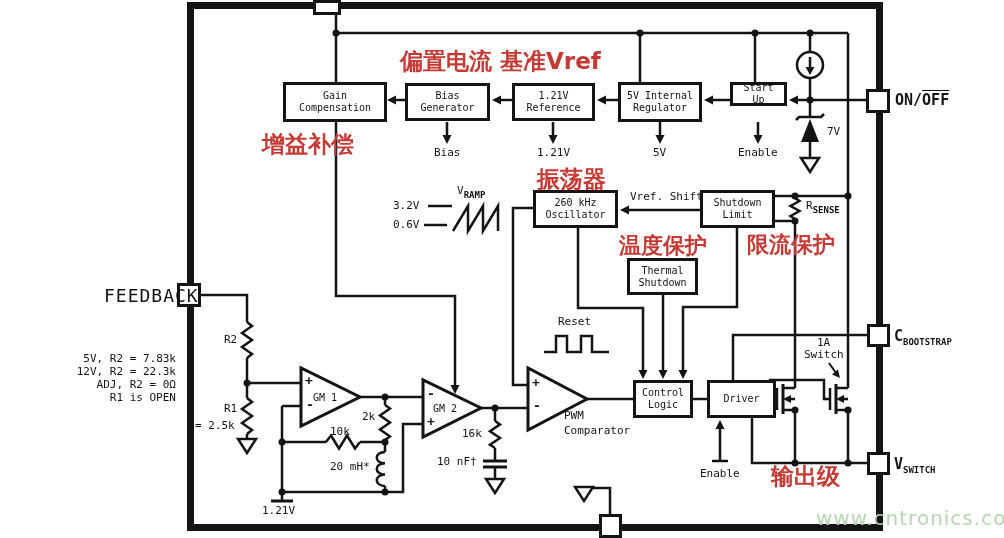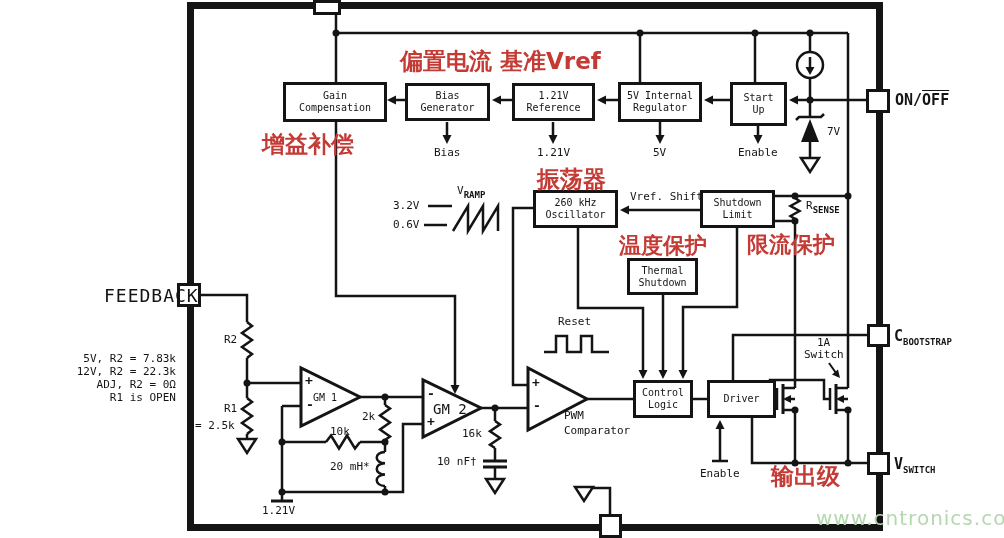--- a/index.html
+++ b/index.html
@@ -180,21 +180,21 @@
     <span>Generator</span>
     </div>
   <div class="blk" style="left:512px;top:83px;width:83px;height:38px">
     <span>1.21V</span>
     <span>Reference</span>
     </div>
   <div class="blk" style="left:618px;top:82px;width:84px;height:40px">
     <span>5V Internal</span>
     <span>Regulator</span>
     </div>
-  <div class="blk" style="left:730px;top:82px;width:57px;height:44px">
+  <div class="blk" style="left:730px;top:82px;width:57px;height:24px">
     <span>Start</span>
     <span>Up</span>
     </div>
   <div class="blk" style="left:533px;top:190px;width:85px;height:38px">
     <span>260 kHz</span>
     <span>Oscillator</span>
     </div>
   <div class="blk" style="left:700px;top:190px;width:75px;height:38px">
     <span>Shutdown</span>
     <span>Limit</span>
@@ -233,21 +233,21 @@
   <div class="lbl" style="left:393px;top:200px">3.2V</div>
   <div class="lbl" style="left:393px;top:219px">0.6V</div>
   <div class="lbl" style="left:806px;top:200px"><span>R</span><span class="sub">SENSE</span></div>
   <div class="lbl" style="left:827px;top:126px">7V</div>
   <div class="lbl" style="left:817px;top:337px">1A</div>
   <div class="lbl" style="left:804px;top:349px">Switch</div>
   <div class="lbl" style="left:700px;top:468px">Enable</div>
   <div class="lbl" style="left:564px;top:410px">PWM</div>
   <div class="lbl" style="left:564px;top:425px">Comparator</div>
   <div class="lbl" style="left:313px;top:392px;font-size:10px">GM 1</div>
-  <div class="lbl" style="left:433px;top:403px;font-size:14px">GM 2</div>
+  <div class="lbl" style="left:433px;top:403px;font-size:10px">GM 2</div>
   <div class="lbl sgn" style="left:305px;top:375px">+</div>
   <div class="lbl sgn" style="left:306px;top:399px">-</div>
   <div class="lbl sgn" style="left:427px;top:388px">-</div>
   <div class="lbl sgn" style="left:427px;top:416px">+</div>
   <div class="lbl sgn" style="left:532px;top:377px">+</div>
   <div class="lbl sgn" style="left:533px;top:400px">-</div>
   <div class="lbl" style="left:262px;top:505px">1.21V</div>
 
   <div class="lbl" style="left:224px;top:334px">R2</div>
   <div class="lbl" style="left:224px;top:403px">R1</div>

